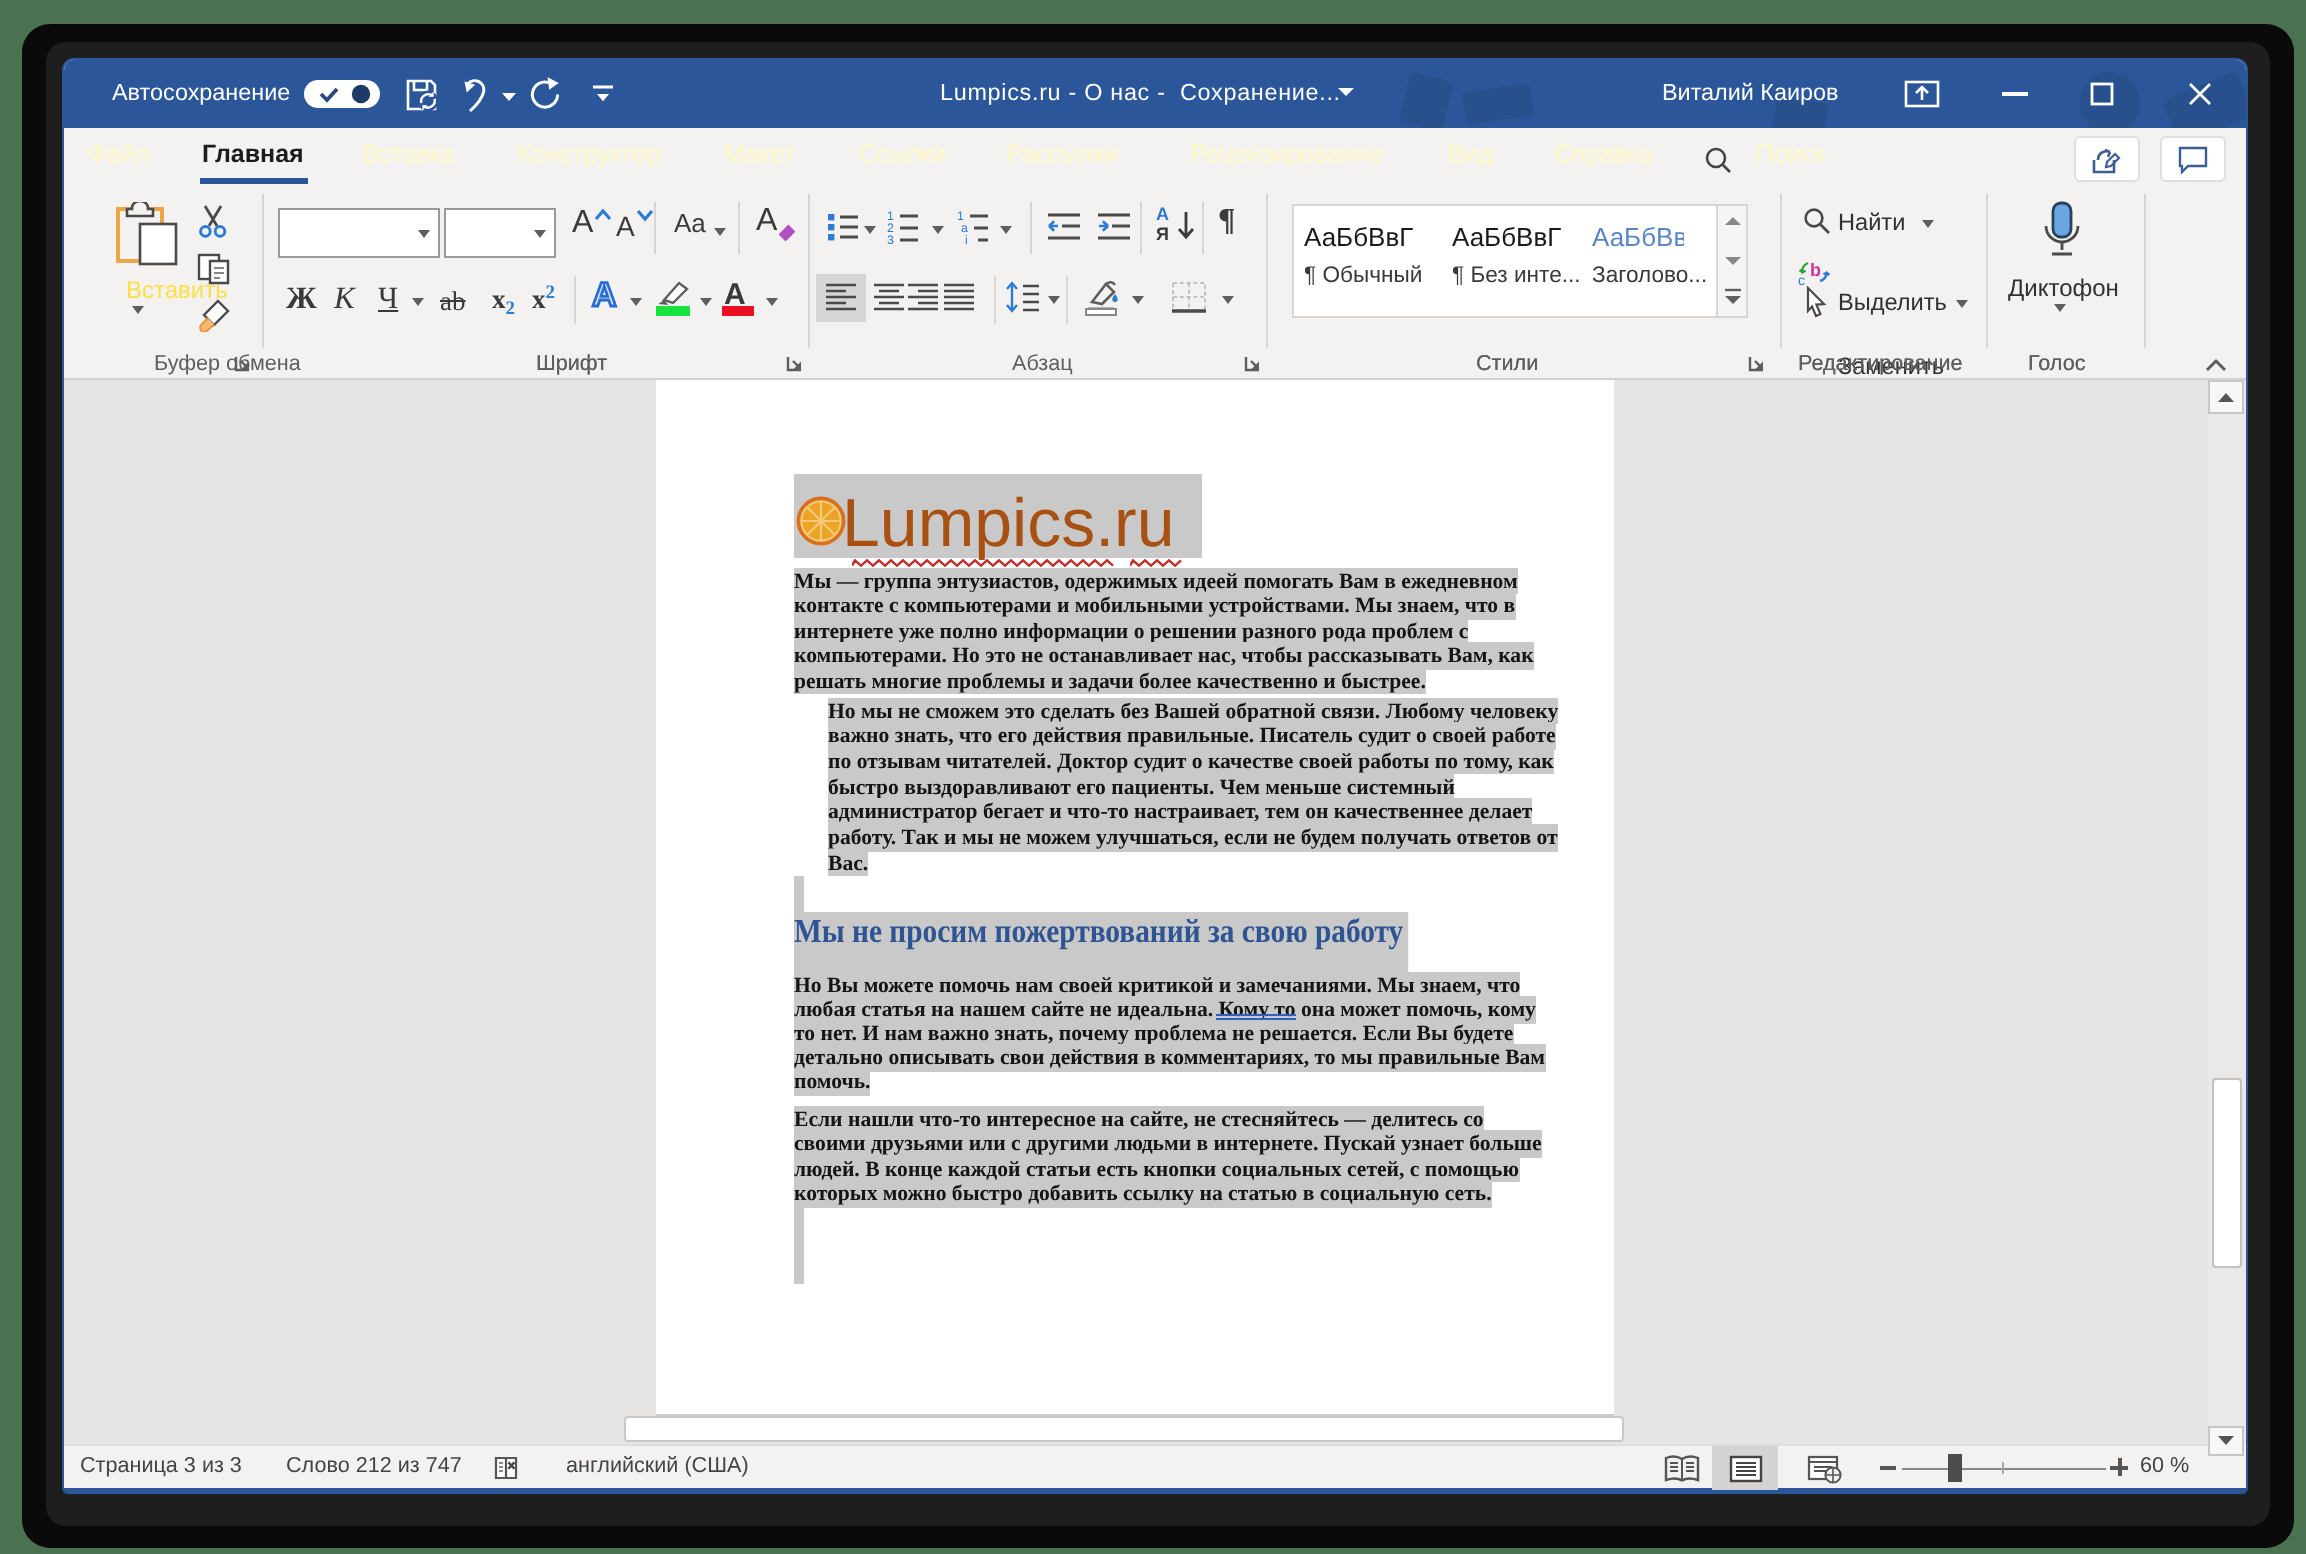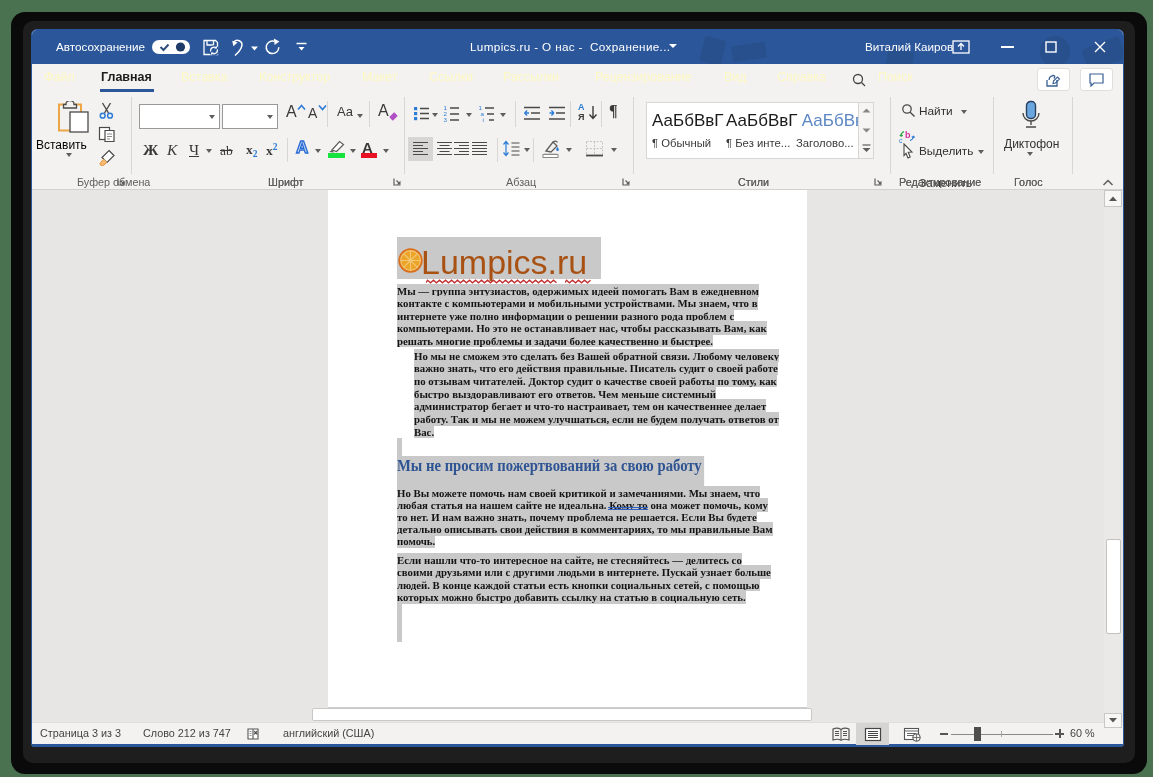--- a/index.html
+++ b/index.html
@@ -16,21 +16,21 @@
   .statusbar{left:32px;top:722px;width:1090px;height:23px;background:#f3f2f1;border-top:1px solid #e1dfdd;}
   .stxt{position:absolute;color:#444;font-size:10.8px;line-height:23px;white-space:nowrap;}
   .blueline{left:32px;top:744px;width:1091px;height:2px;background:#2b579a;}
   .tab{position:absolute;top:70px;height:19px;font-size:12.5px;color:#fef9c3;white-space:nowrap;}
   .ribbon-line{left:32px;top:189px;width:1091px;height:1px;background:#d3d1cf;}
   .sep{position:absolute;width:1px;background:#d8d6d4;top:97px;height:77px;}
   .grplabel{position:absolute;top:176px;font-size:10.8px;color:#605e5c;white-space:nowrap;}
   .combo{position:absolute;background:#fff;border:1px solid #999;box-sizing:border-box;}
   .glyph{position:absolute;color:#3b3a39;font-family:"Liberation Serif",serif;}
   .card{position:absolute;top:106px;height:50px;width:64px;}
-  .cardtxt{font-size:17px;color:#1a1a1a;text-align:right;white-space:nowrap;}
+  .cardtxt{font-size:13px;color:#1a1a1a;text-align:left;white-space:nowrap;}
   .cardlbl{font-size:11.3px;color:#3b3a39;text-align:left;white-space:nowrap;margin-top:6px;}
   .edtxt{position:absolute;font-size:11.8px;color:#323130;white-space:nowrap;}
   
   .bodyline{position:absolute;left:101px;font-family:"Liberation Serif",serif;font-weight:bold;font-size:10.8px;color:#141414;white-space:nowrap;}
   .bodyline span{background:#c9c9c9;padding:1px 0 0.5px 0;}
   .caret{display:inline-block;width:0;height:0;border-left:3.5px solid transparent;border-right:3.5px solid transparent;border-top:4px solid #605e5c;vertical-align:middle;}
 </style></head>
 <body>
 <div id="app">
   <div class="abs shadow"></div>
@@ -76,21 +76,21 @@
   </svg>
 
   <svg class="abs" style="left:295px;top:42px;" width="13" height="11" viewBox="0 0 13 11">
     <path d="M1.5 1.5 h10" stroke="#fff" stroke-width="1.5"></path>
     <path d="M3.5 5 h6 l-3 3.6 z" fill="#fff"></path>
   </svg>
   <div class="abs tbtxt" style="left:470px;top:30px;letter-spacing:0.35px;">Lumpics.ru - О нас -&nbsp; Сохранение...</div>
   <svg class="abs" style="left:668px;top:42px;" width="10" height="8">
       <path d="M1 2 l4 4 4-4 z" fill="#fff"></path>
     </svg>
-  <div class="abs tbtxt" style="left:865px;top:30px;">Виталий Каиров</div>
+  <div class="abs tbtxt" style="left:831px;top:30px;">Виталий Каиров</div>
 
   <svg class="abs" style="left:951px;top:38px;" width="20" height="18" viewBox="0 0 20 18">
     <rect x="2" y="3" width="16" height="12" fill="none" stroke="#fff" stroke-width="1.3"></rect>
     <path d="M10 12 V 6 M 7 8.5 L 10 5.5 L 13 8.5" fill="none" stroke="#fff" stroke-width="1.3"></path>
   </svg>
   <div class="abs" style="left:1001px;top:46px;width:13px;height:1.5px;background:#fff;"></div>
   <svg class="abs" style="left:1045px;top:41px;" width="12" height="12">
       <rect x="1" y="1" width="10" height="10" fill="none" stroke="#fff" stroke-width="1.4"></rect>
     </svg>
   <svg class="abs" style="left:1093px;top:40px;" width="14" height="14">
@@ -131,21 +131,21 @@
   <div class="abs sep" style="left:633px;"></div>
   <div class="abs sep" style="left:890px;"></div>
   <div class="abs sep" style="left:993px;"></div>
   <div class="abs sep" style="left:1072px;"></div>
 
   <svg class="abs" style="left:57px;top:101px;" width="34" height="32" viewBox="0 0 34 32">
     <rect x="2" y="3.5" width="22" height="26" fill="none" stroke="#eda647" stroke-width="2"></rect>
     <path d="M9 3.5 v-0.5 a4 3.5 0 0 1 8 0 v0.5 h2.5 v3.5 h-13 v-3.5 z" fill="#f3f2f1" stroke="#4a4a4a" stroke-width="1.3"></path>
     <rect x="13" y="11" width="18" height="20" fill="#fff" stroke="#4a4a4a" stroke-width="1.3"></rect>
   </svg>
-  <div class="abs" style="left:36px;top:138px;font-size:12px;color:#000000;text-align:center;">Вставить</div>
+  <div class="abs" style="left:63px;top:138px;font-size:12px;color:#fde047;text-align:center;">Вставить</div>
   <div class="abs caret" style="left:66px;top:153px;"></div>
 
   <svg class="abs" style="left:99px;top:102px;" width="15" height="18" viewBox="0 0 15 18">
     <path d="M3.5 1 L9.5 11 M11.5 1 L5.5 11" stroke="#4a4a4a" stroke-width="1.4"></path>
     <circle cx="3.7" cy="13.7" r="2.4" fill="none" stroke="#2c7cd6" stroke-width="1.5"></circle>
     <circle cx="11" cy="13.7" r="2.4" fill="none" stroke="#2c7cd6" stroke-width="1.5"></circle>
   </svg>
   <svg class="abs" style="left:98px;top:126px;" width="19" height="17" viewBox="0 0 19 17">
     <rect x="1.5" y="1.5" width="10" height="12" fill="#fff" stroke="#4a4a4a" stroke-width="1.2"></rect>
     <path d="M7 4.5 h9 v11 h-9 z" fill="#fff" stroke="#4a4a4a" stroke-width="1.2"></path>
@@ -386,21 +386,21 @@
       <span>контакте с компьютерами и мобильными устройствами. Мы знаем, что в </span><br>
       <span>интернете уже полно информации о решении разного рода проблем с </span><br>
       <span>компьютерами. Но это не останавливает нас, чтобы рассказывать Вам, как </span><br>
       <span>решать многие проблемы и задачи более качественно и быстрее.</span>
     </div>
 
     <div class="bodyline" style="left:382px;top:159.5px;line-height:12.7px;">
       <span>Но мы не сможем это сделать без Вашей обратной связи. Любому человеку </span><br>
       <span>важно знать, что его действия правильные. Писатель судит о своей работе </span><br>
       <span>по отзывам читателей. Доктор судит о качестве своей работы по тому, как </span><br>
-      <span>быстро выздоравливают его ответов. Чем меньше системный </span><br>
+      <span>быстро выздоравливают его пациенты. Чем меньше системный </span><br>
       <span>администратор бегает и что-то настраивает, тем он качественнее делает </span><br>
       <span>работу. Так и мы не можем улучшаться, если не будем получать ответов от </span><br>
       <span>Вас.</span>
     </div>
     <div class="abs" style="left:364.9px;top:248.4px;width:5.2px;height:18.6px;background:#c9c9c9;"></div>
     <div class="abs" style="left:576px;top:316.5px;width:40px;height:1px;background:#2f5fc1;z-index:3;"></div>
     <div class="abs" style="left:576px;top:318.5px;width:40px;height:1px;background:#2f5fc1;z-index:3;"></div>
 
     <div class="abs" style="left:365px;top:267.2px;font-family:'Liberation Serif',serif;font-weight:bold;font-size:16.8px;line-height:18.7px;color:#2e5493;white-space:nowrap;transform:scaleX(0.875);transform-origin:0 0;">
       <span style="background:#c9c9c9;padding:0 3px 11.2px 0;">Мы не просим пожертвований за свою работу</span>

